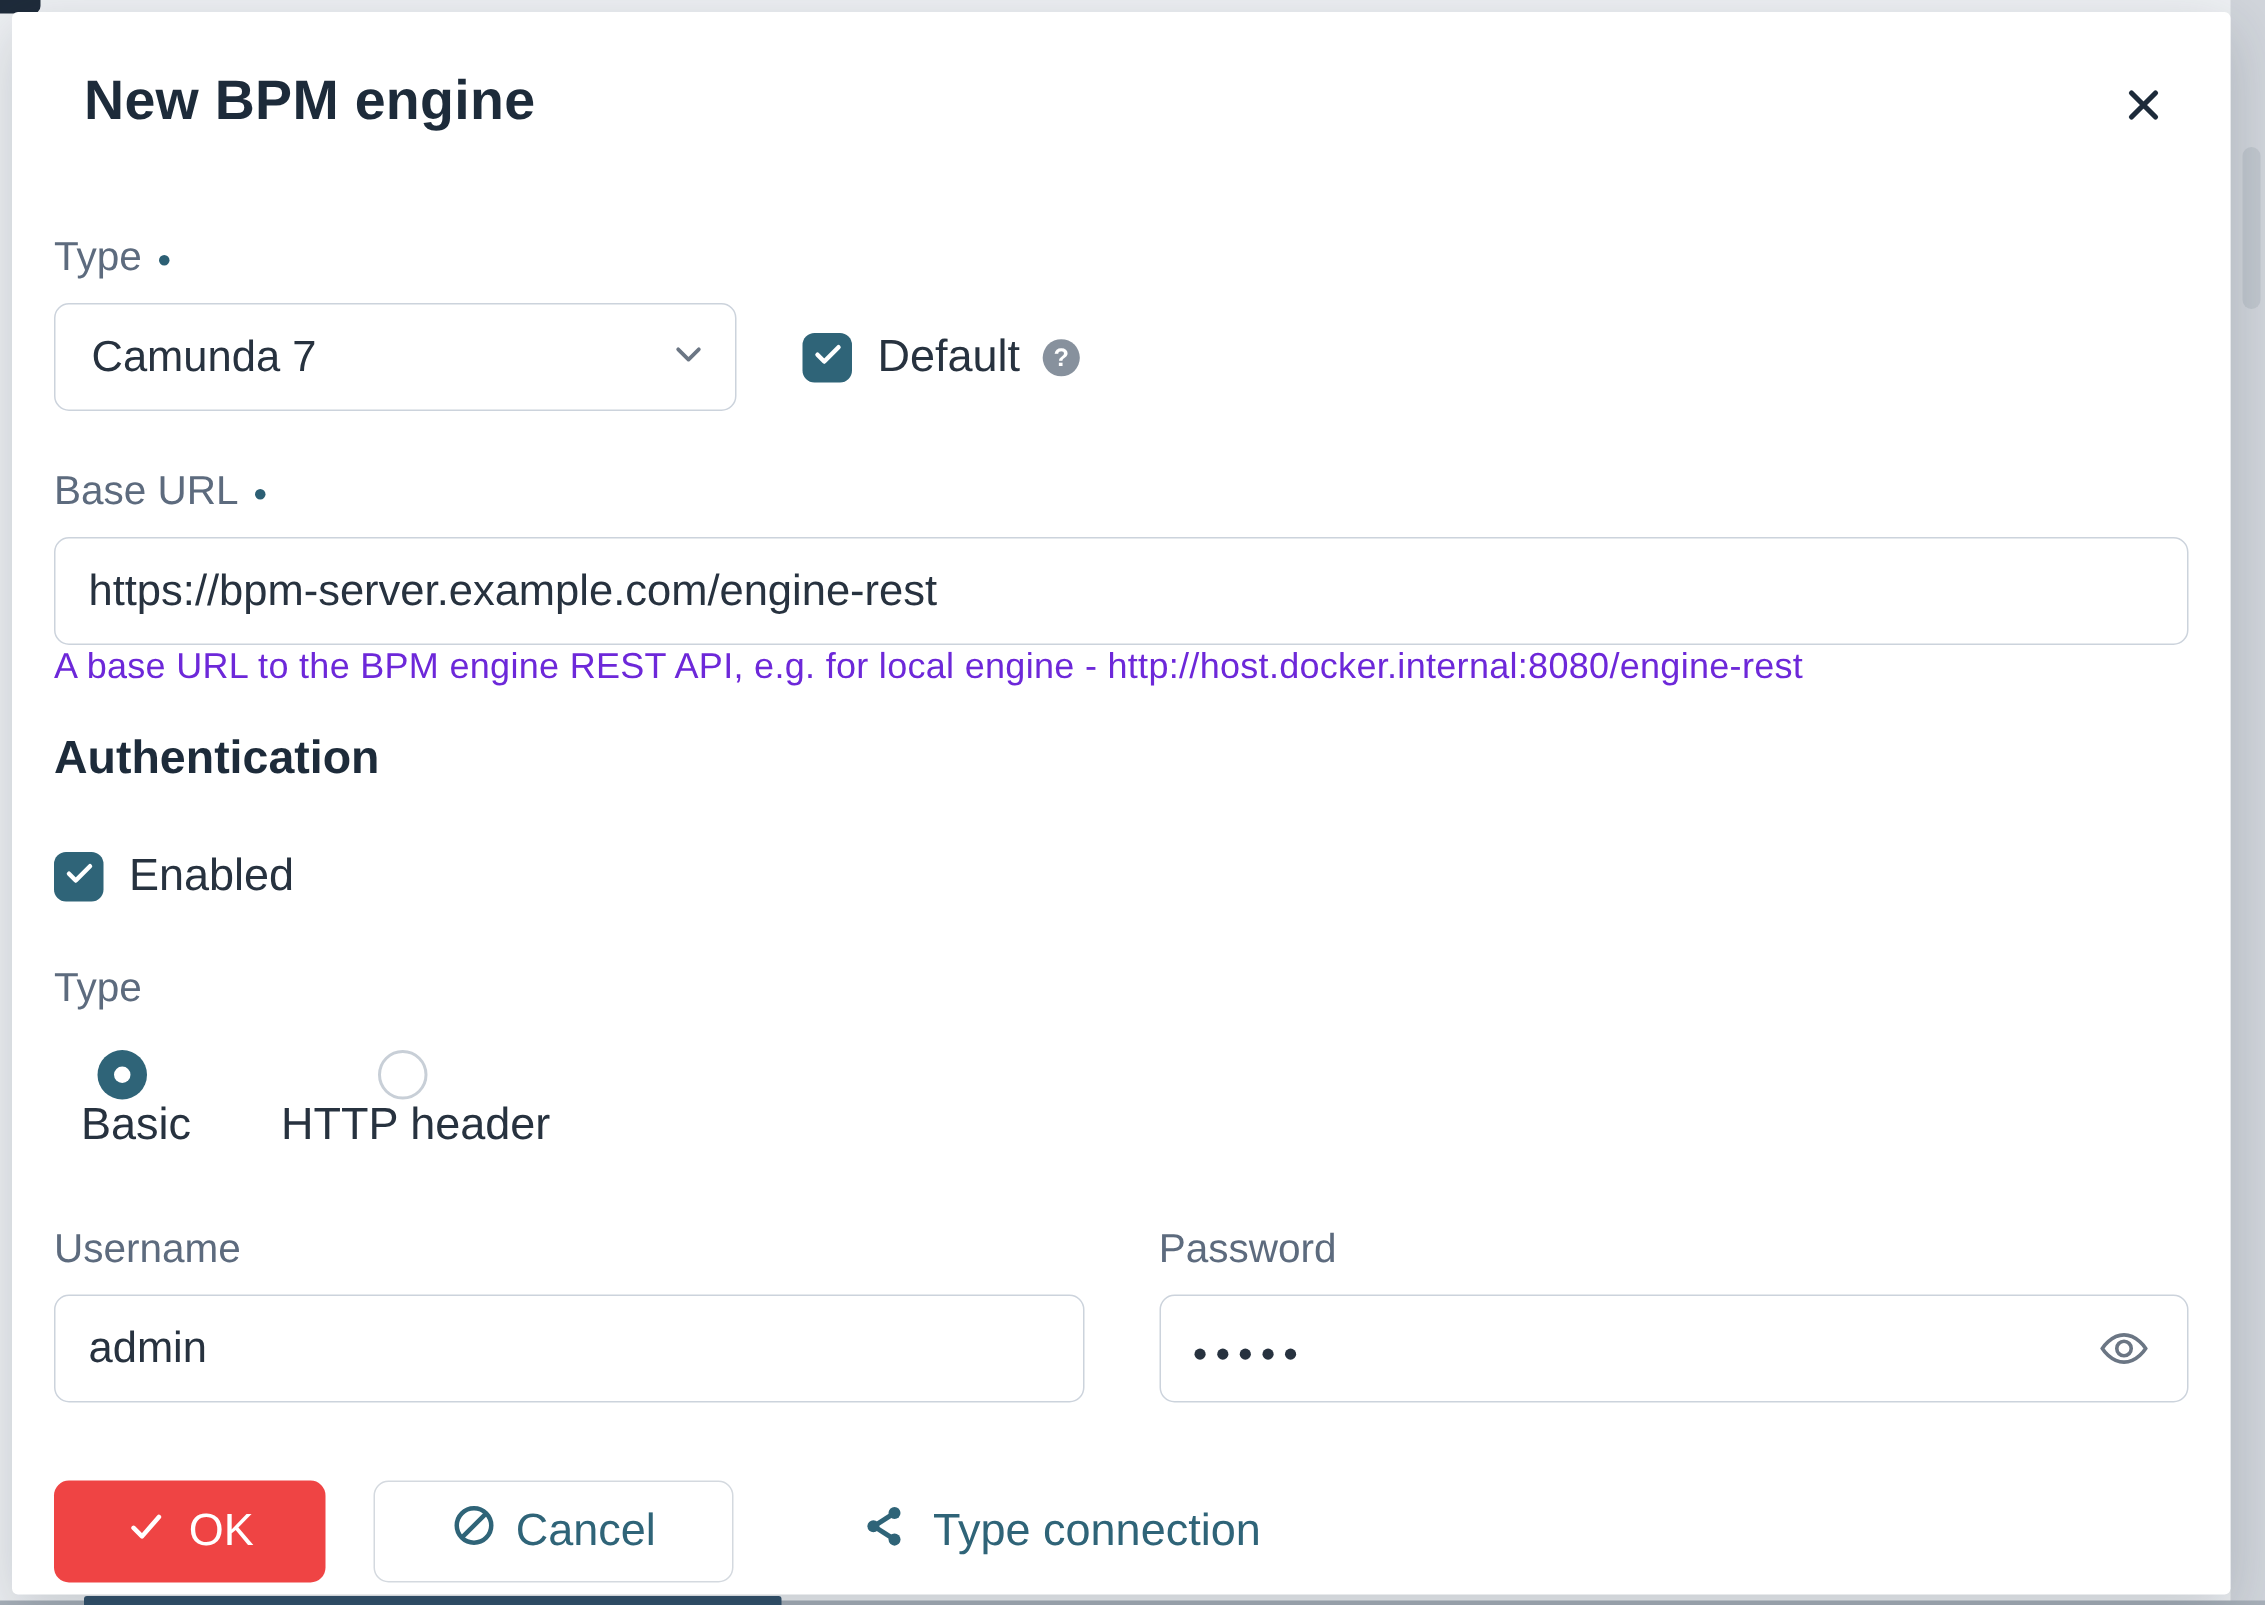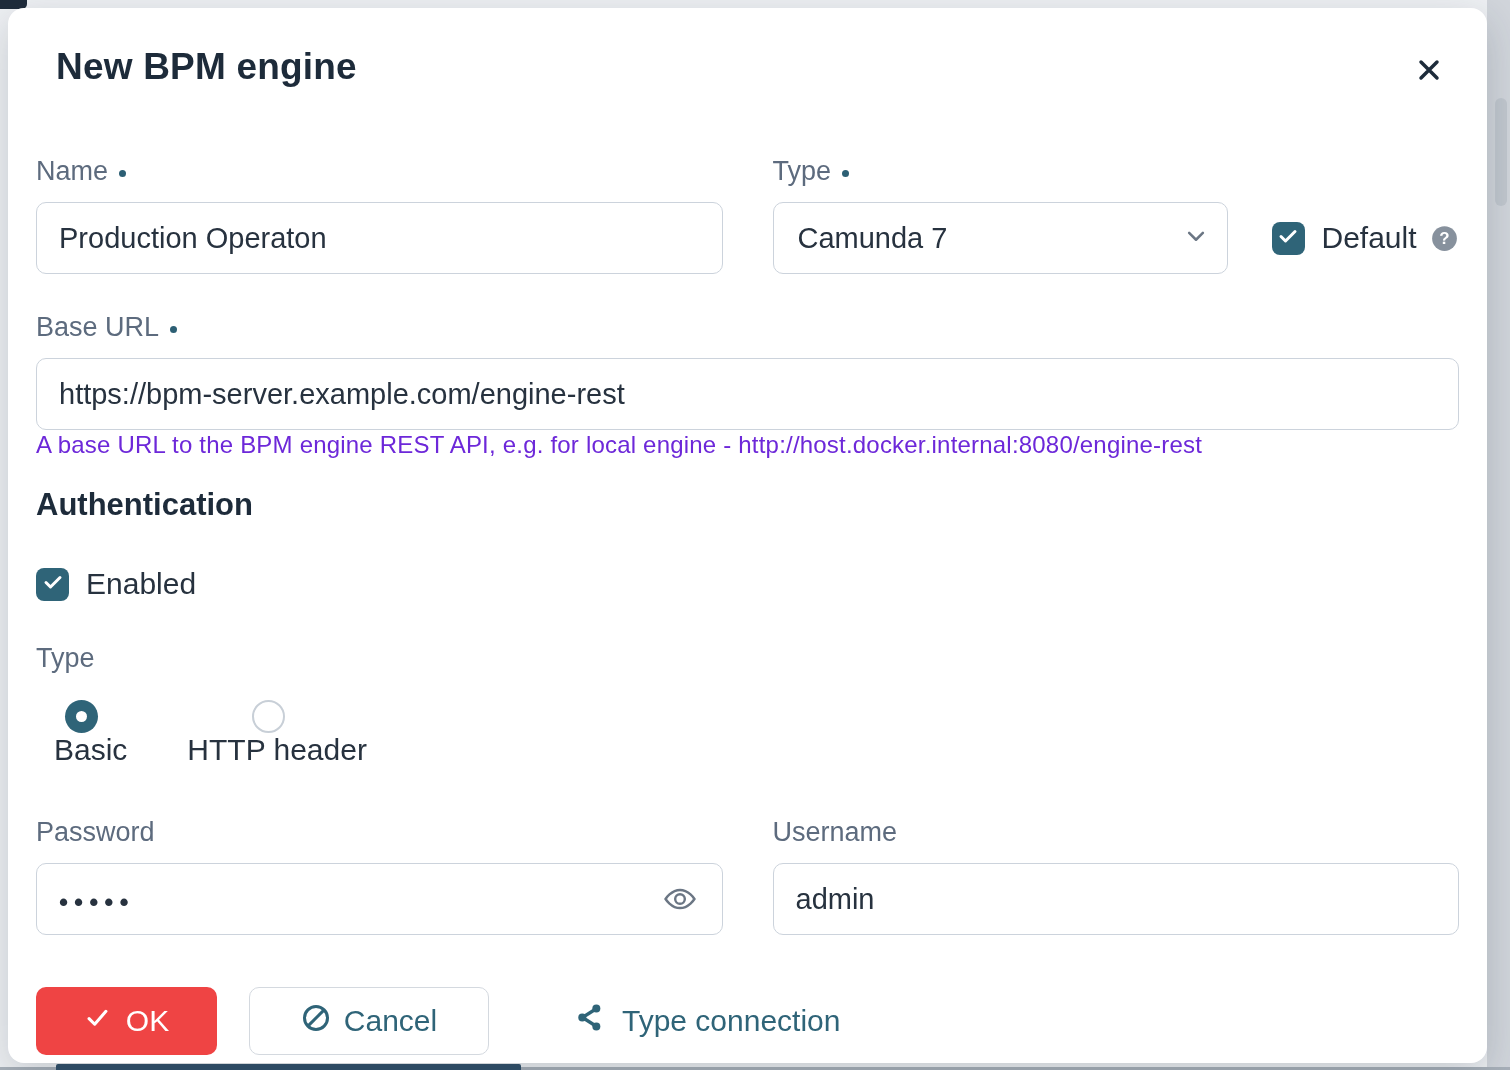--- a/index.html
+++ b/index.html
@@ -14,21 +14,21 @@
   .bg-strip-right { position:absolute; right:0; top:0; width:23px; height:1070px; background:#d1d5db; }
   .bg-scroll-thumb { position:absolute; right:3px; top:98px; width:12px; height:108px; background:#c1c7ce; border-radius:6px; }
   .bg-top-left-chip { position:absolute; left:0; top:0; width:27px; height:9px; background:#1e2b3a; border-radius:0 0 5px 0; }
   .bg-bottom-line { position:absolute; left:0; bottom:0; width:1510px; height:3px; background:#a8b0b9; }
   .bg-bottom-smudge { position:absolute; left:56px; bottom:0; width:465px; height:6px; background:#31506a; border-radius:2px 2px 0 0; }
 
   .modal {
     position:absolute; left:8px; top:8px;
     width:1479px; height:1055px;
     background:#ffffff;
-    border-radius:16px;
+    border-radius:4px;
     box-shadow:0 12px 40px rgba(30,43,58,.20);
     padding:38px 28px 0 28px;
   }
   .modal-header { display:flex; justify-content:space-between; align-items:flex-start; }
   .modal-title { font-size:37px; font-weight:700; color:#1d2b3a; margin-left:20px; letter-spacing:.2px; }
   .close-btn { background:none; border:none; cursor:pointer; margin-right:10px; margin-top:4px; padding:4px; line-height:0; }
 
   .form { margin-top:66px; }
   .grid-2 { display:grid; grid-template-columns:1fr 1fr; column-gap:50px; }
 
@@ -112,27 +112,20 @@
         <svg width="32" height="32" viewBox="0 0 24 24">
             <path d="M6 6l12 12M18 6L6 18" stroke="#1d2b3a" stroke-width="2.6" stroke-linecap="round"></path>
           </svg>
       </span>
     </button>
   </div>
 
   <div class="form">
 
     <div class="grid-2">
-      <div>
-        <div class="field-label">
-          <span>Name</span>
-          <span class="req-dot"></span>
-        </div>
-        <input class="text-input" type="text" value="Production Operaton" style="">
-      </div>
 
       <div>
         <div class="field-label">
           <span>Type</span>
           <span class="req-dot"></span>
         </div>
         <div class="type-row">
           <div class="select-box">
             <span class="select-value">Camunda 7</span>
             <span>
@@ -194,40 +187,40 @@
       </div>
       <div class="radio-item">
         <span class="radio-outer radio-unselected"></span>
         <span class="radio-label">HTTP header</span>
       </div>
     </div>
 
     <div class="grid-2 creds-row">
       <div>
         <div class="field-label">
+          <span>Username</span>
+        </div>
+        <input class="text-input" type="text" value="admin" style="">
+      </div>
+      <div>
+        <div class="field-label">
           <span>Password</span>
         </div>
         <div class="password-wrap">
           <input class="text-input password-input" type="text" value="•••••" style="">
           <button class="eye-btn">
             <span>
               <svg width="42" height="34" viewBox="0 0 24 24">
                 <path d="M1.8 12S5.8 5.6 12 5.6 22.2 12 22.2 12 18.2 18.4 12 18.4 1.8 12 1.8 12z" fill="none" stroke="#6b7684" stroke-width="1.7"></path>
                 <circle cx="12" cy="12" r="3.4" fill="none" stroke="#6b7684" stroke-width="1.7"></circle>
               </svg>
             </span>
           </button>
         </div>
       </div>
-      <div>
-        <div class="field-label">
-          <span>Username</span>
-        </div>
-        <input class="text-input" type="text" value="admin" style="">
-      </div>
     </div>
 
     <div class="actions-row">
       <button class="btn btn-ok">
         <span>
           <svg width="27" height="27" viewBox="0 0 24 24">
               <path d="M4.5 13l5 5L19.5 6.5" stroke="#fff" stroke-width="2.7" fill="none" stroke-linecap="round" stroke-linejoin="round"></path>
             </svg>
         </span>
         <span>OK</span>

